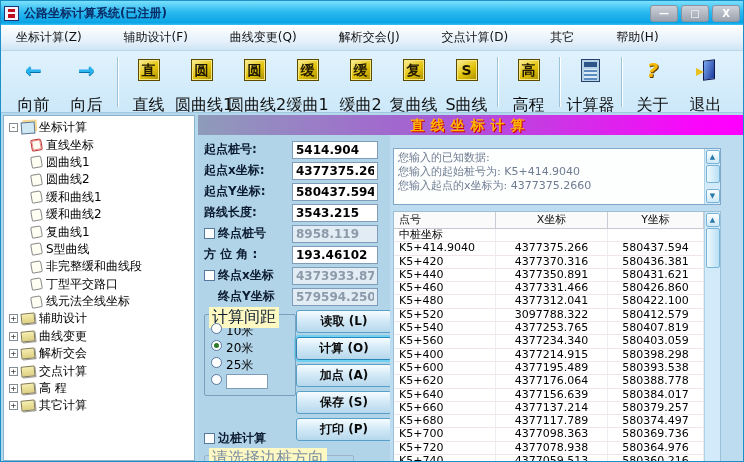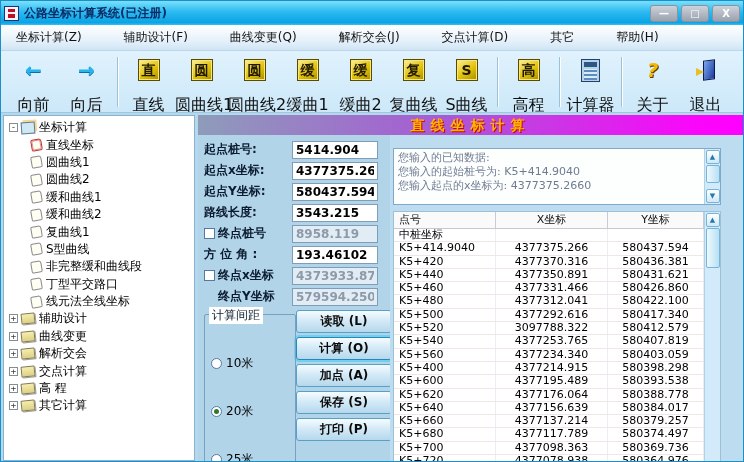--- a/index.html
+++ b/index.html
@@ -91,23 +91,23 @@
   .f-label.with-chk { width:74px; }
   .f-input { width:86px; height:18px; border:1px solid #7f9db9; background:#fff; color:#000;
              font-size:12px; font-weight:bold; padding:0 3px; font-family:inherit; }
   .f-input.disabled { background:#e2ecf4; color:#8c9aaa; }
   .chk { width:11px; height:11px; flex:0 0 auto; background:#fff; border:1px solid #5878a0;
          margin-right:3px; }
   .form-bottom { display:flex; margin-top:3px; }
   .left-col { width:92px; flex:0 0 auto; }
   .groupbox { border:1px solid #7aa0c0; border-radius:2px; position:relative;
               padding:8px 4px 4px 6px; margin-top:4px; }
-  .groupbox .gb-title { position:absolute; top:-8px; left:4px; background:#ffffff;
-                        padding:0 3px; font-size:12px; color:#0c1c30; white-space:nowrap; }
-  .radio-row { display:flex; align-items:center; height:16px; margin-bottom:1px;margin-top:32px; }
+  .groupbox .gb-title { position:absolute; top:-8px; left:4px; background:#fef9c3;
+                        padding:0 3px; font-size:16px; color:#0c1c30; white-space:nowrap; }
+  .radio-row { display:flex; align-items:flex-start; height:16px; margin-bottom:1px; }
   .radio { width:11px; height:11px; border-radius:50%; background:#fff; border:1px solid #5878a0;
            margin-right:4px; flex:0 0 auto; position:relative; }
   .radio.sel::after { content:""; position:absolute; left:2px; top:2px; width:5px; height:5px;
                       border-radius:50%; background:#2c7a2c; }
   .mini-input { width:42px; height:15px; border:1px solid #7f9db9; background:#fff; font-size:11px; }
   .btn-col { flex:1; display:flex; flex-direction:column; align-items:flex-end; padding-right:2px; }
   .btn { width:96px; height:23px; margin-bottom:4px; font-size:12px; font-weight:bold; color:#0a0a0a;
          font-family:inherit; border:1px solid #58a0c8; border-radius:3px;
          background:linear-gradient(#f6fcff,#d4eaf7 45%,#b6d8ec); cursor:default; }
   .btn.focused { box-shadow:0 0 0 2px #6fd0f2; border-color:#2888b8; }
@@ -470,25 +470,20 @@
                     <span class="td c0">K5+460</span>
                     <span class="td c1">4377331.466</span>
                     <span class="td c2">580426.860</span>
                   </div>
                   <div class="tr">
                     <span class="td c0">K5+480</span>
                     <span class="td c1">4377312.041</span>
                     <span class="td c2">580422.100</span>
                   </div>
                   <div class="tr">
-                    <span class="td c0">K5+500</span>
-                    <span class="td c1">4377292.616</span>
-                    <span class="td c2">580417.340</span>
-                  </div>
-                  <div class="tr">
                     <span class="td c0">K5+520</span>
                     <span class="td c1">3097788.322</span>
                     <span class="td c2">580412.579</span>
                   </div>
                   <div class="tr">
                     <span class="td c0">K5+540</span>
                     <span class="td c1">4377253.765</span>
                     <span class="td c2">580407.819</span>
                   </div>
                   <div class="tr">

